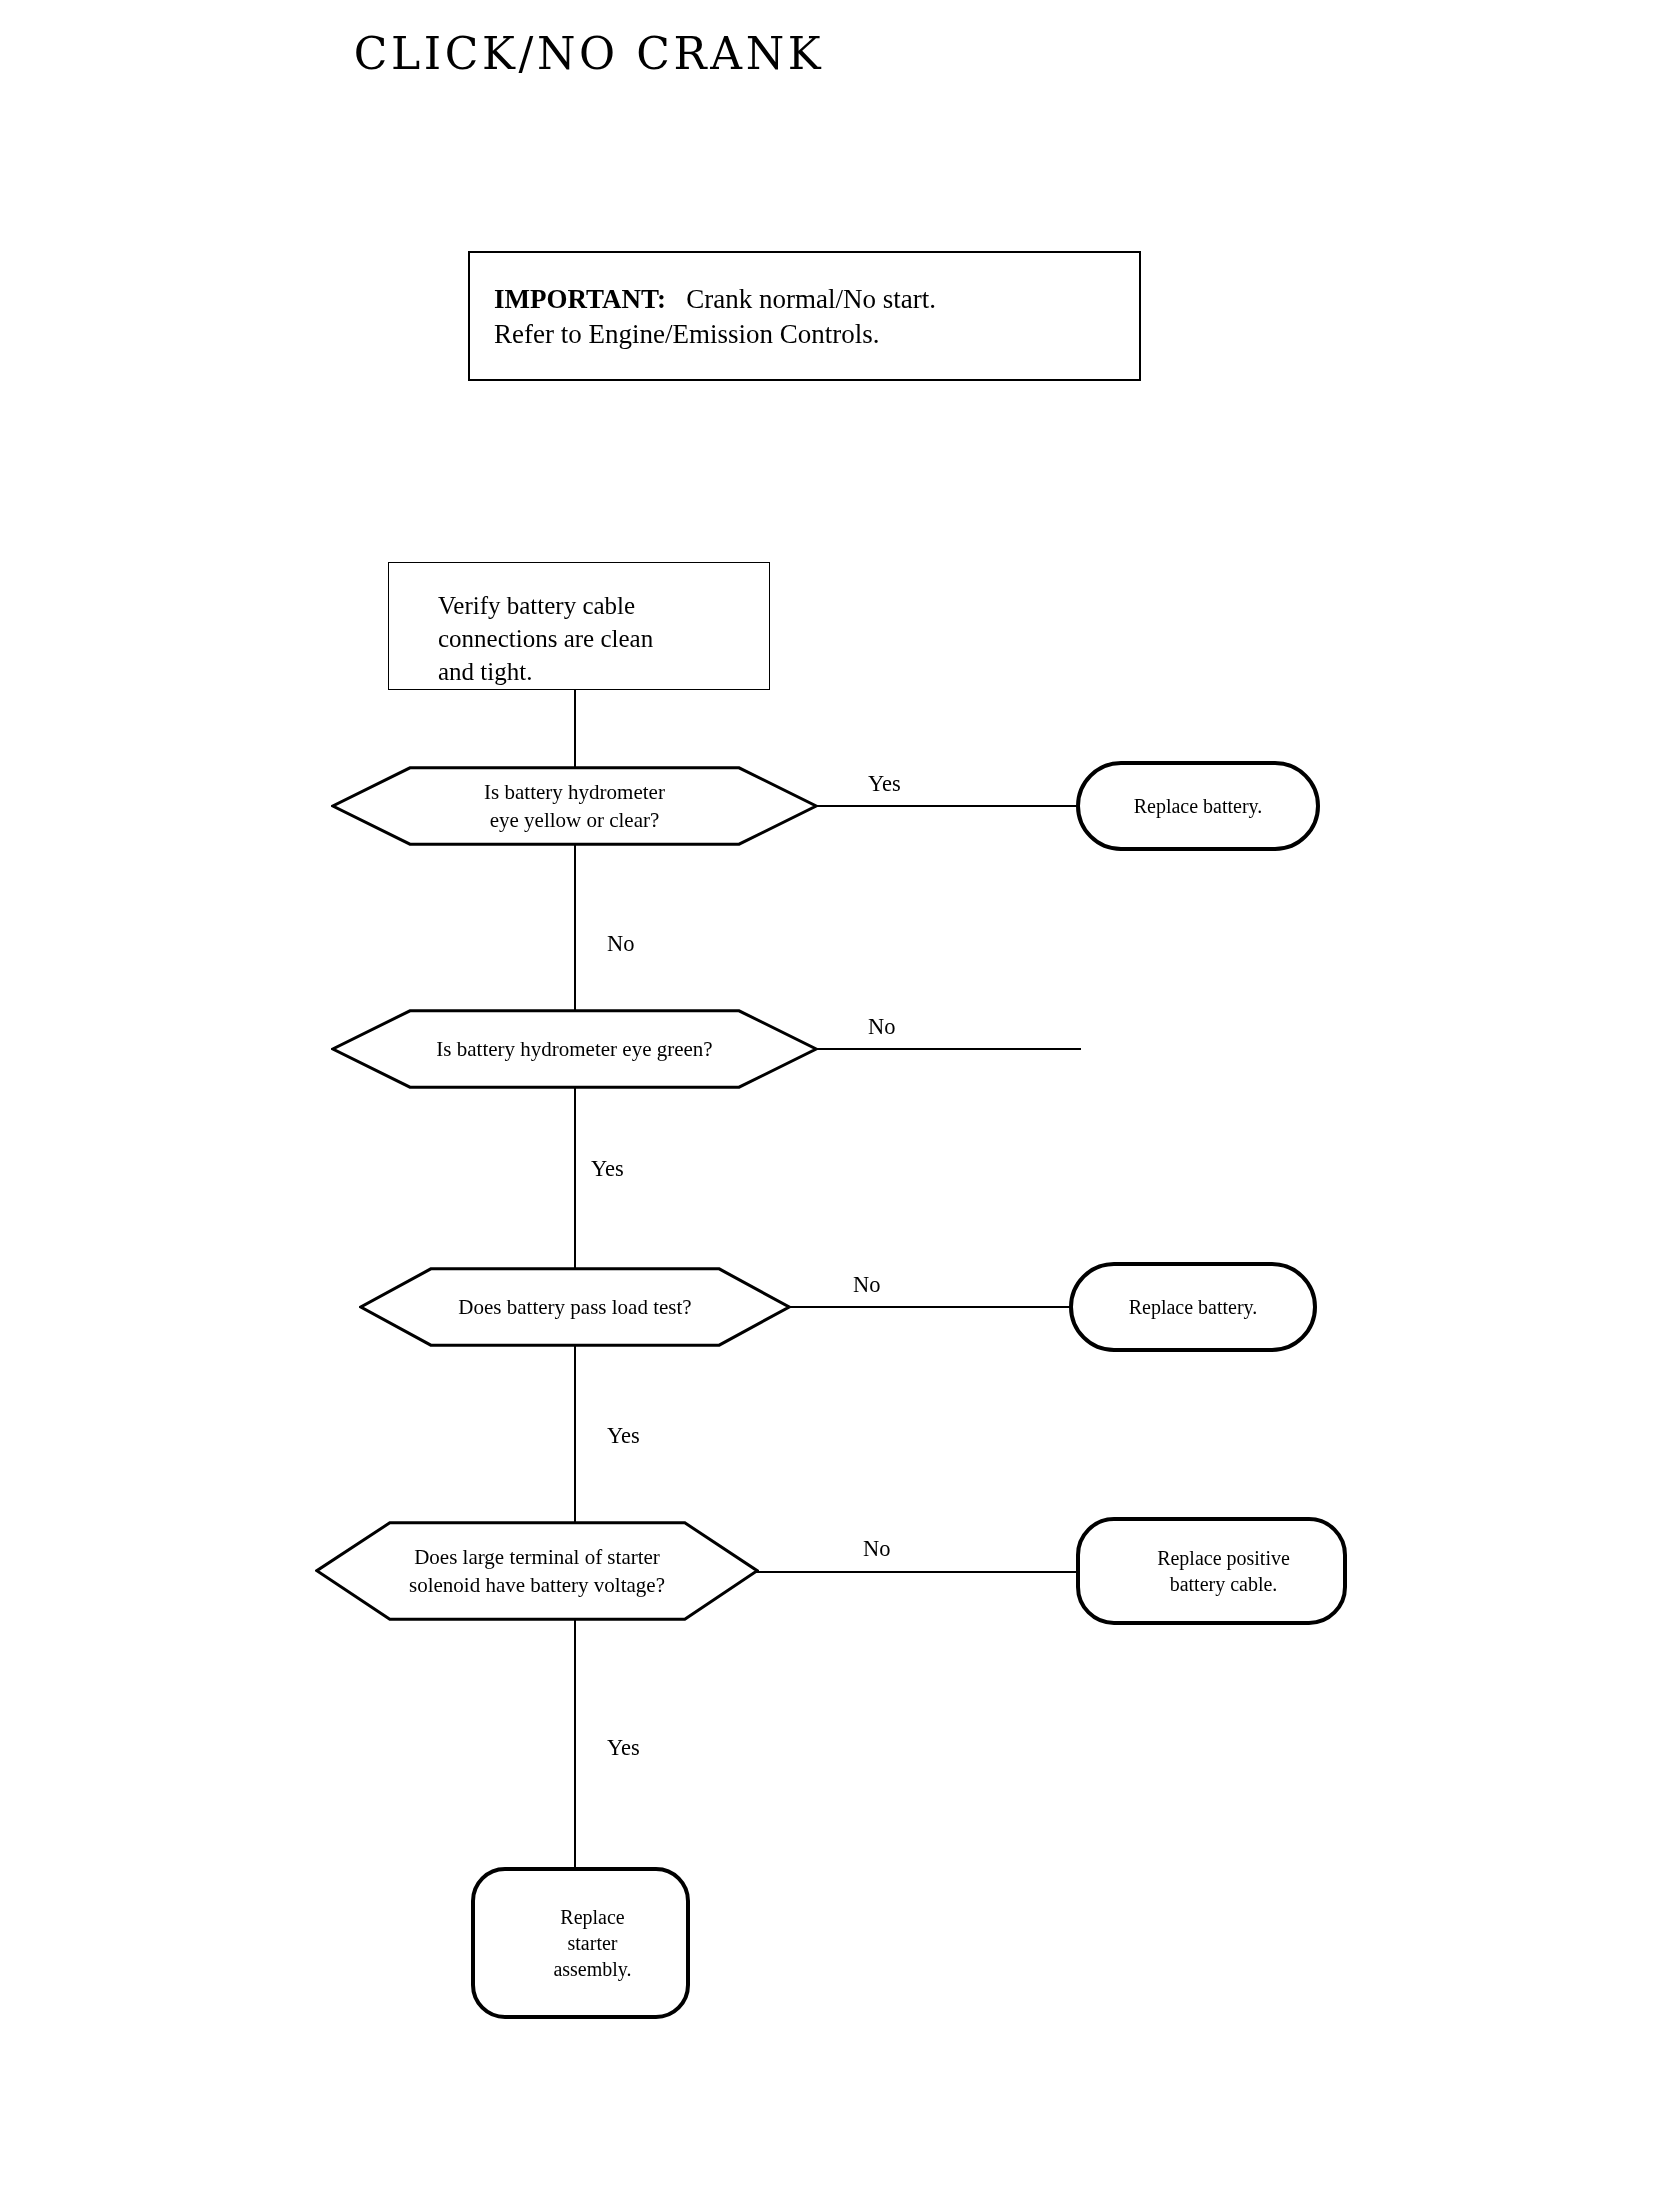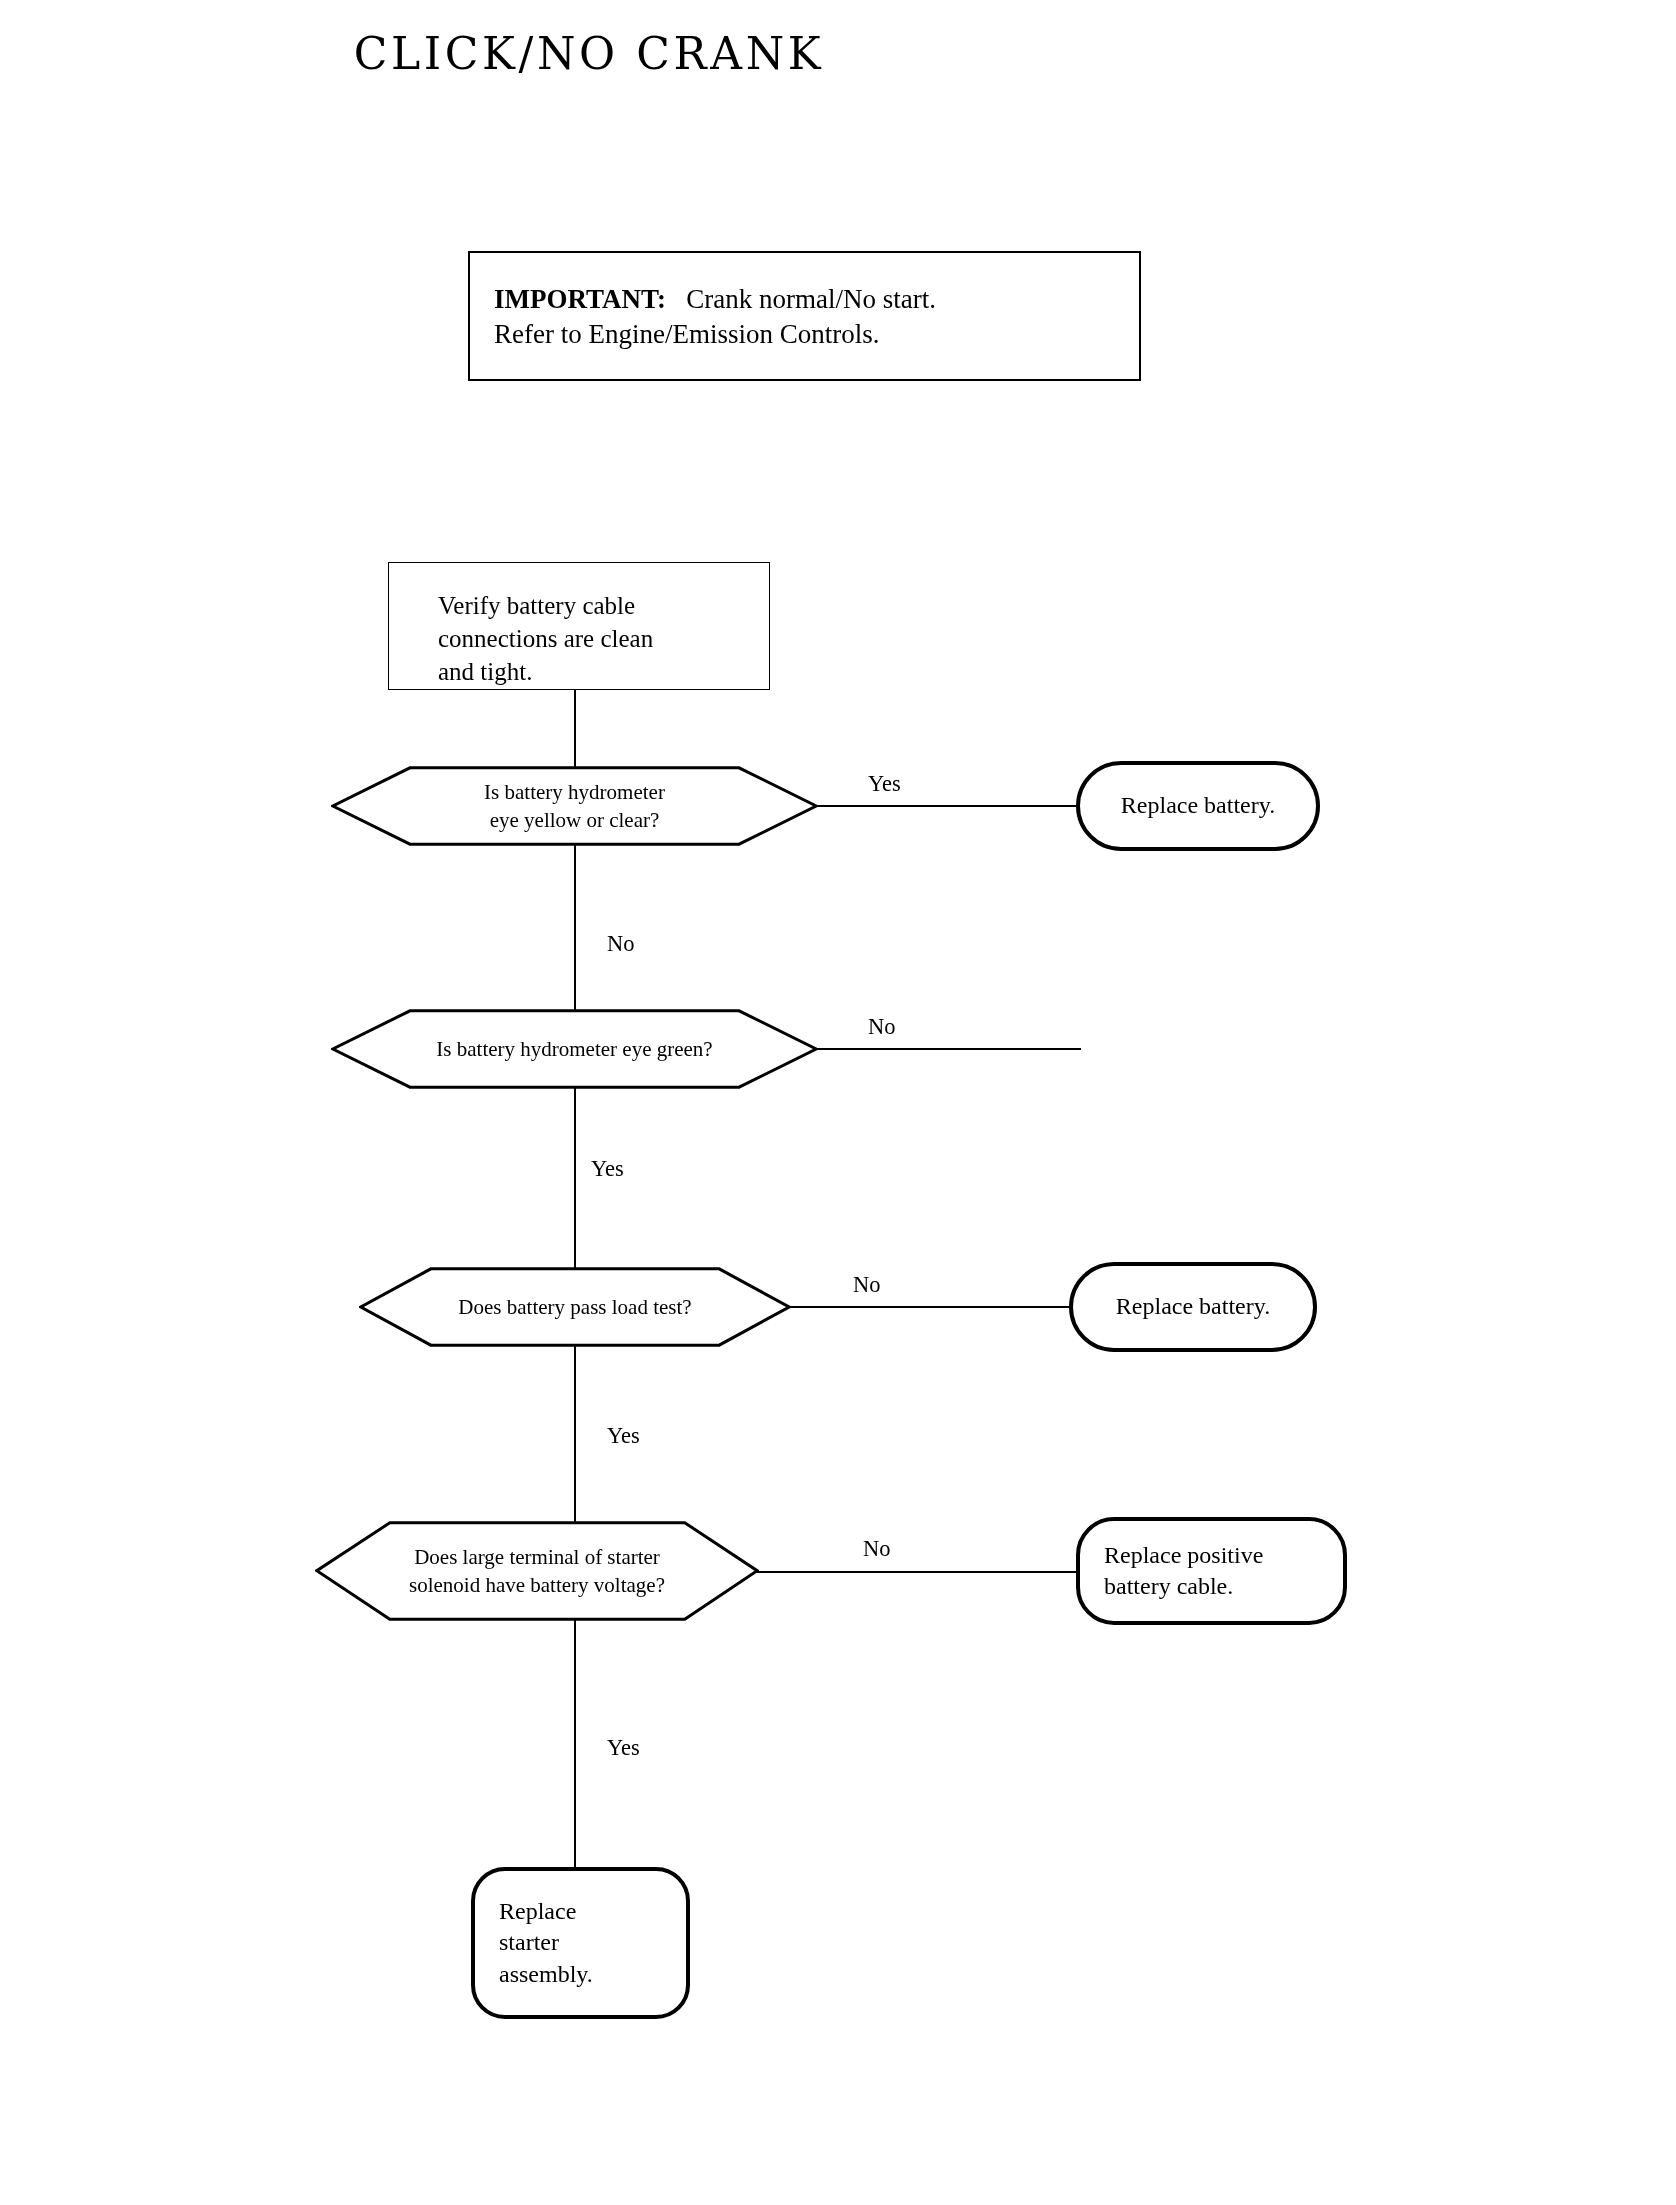--- a/index.html
+++ b/index.html
@@ -48,24 +48,24 @@
     text-align:center; font-size:21px; line-height:1.34;
     padding:8px 16%; box-sizing:border-box;
   }
 
   
   .term{
     border:4.3px solid #000; background:#fff; box-sizing:border-box;
     display:flex; align-items:center;
   }
   .term .t-text{
-    font-size:24px; line-height:1.30; width:100%;
+    font-size:20px; line-height:1.30; width:100%;
   }
   .term.center .t-text{ text-align:center; padding:0 8.5px; }
-  .term.left .t-text{ text-align:left; padding-left:24px; }
+  .term.left .t-text{ text-align:center; padding-left:24px; }
 
   
   .vline{ background:#000; width:1.8px; }
   .hline{ background:#000; height:2.4px; }
 
   
   .edge-label{ font-size:22.5px; line-height:1; white-space:nowrap; }
 </style>
 </head>
 <body>

